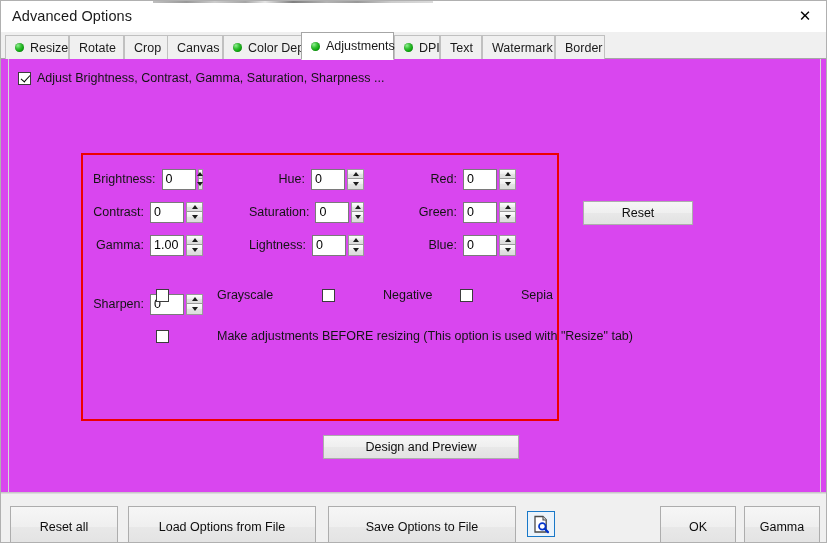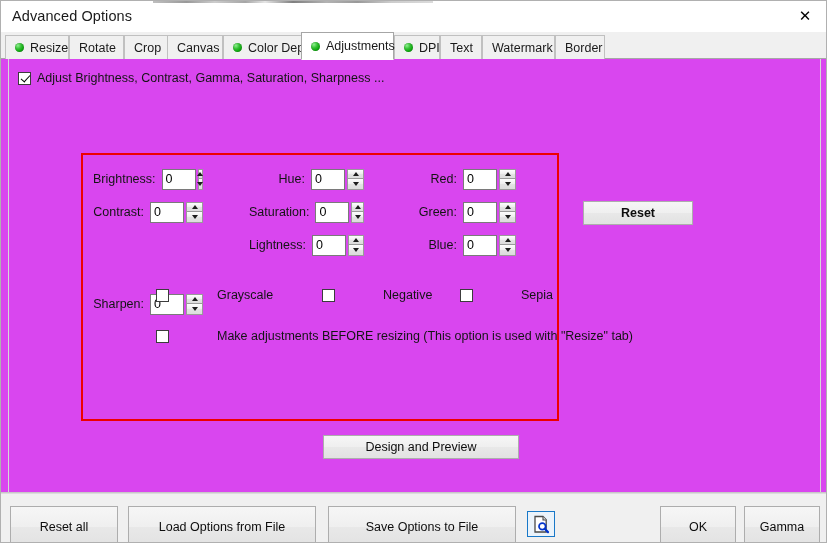--- a/index.html
+++ b/index.html
@@ -241,21 +241,21 @@
     display: flex;
     align-items: center;
     justify-content: center;
     font-family: "Liberation Sans", sans-serif;
     font-size: 12.5px;
     color: #0d0d0d;
     cursor: default;
     white-space: nowrap;
   }
 
-  .btn-reset   { left: 582px; top: 142px;  width: 110px; height: 24px; font-weight: bold; }
+  .btn-reset   { left: 582px; top: 142px;  width: 110px; height: 24px; }
   .btn-design  { left: 322px; top: 376px;  width: 196px; height: 24px; }
 
   
   .bottombar {
     position: absolute;
     left: 0; top: 492px;
     width: 827px;
     height: 51px;
     background: #f0f0f0;
     border-top: 1px solid #dcdcdc;
@@ -360,20 +360,28 @@
       <span class="field-label">Brightness:</span>
       <input class="spin-input" type="text" value="0" style="">
       <span class="spin-btns">
         <span class="spin-up"></span>
         <span class="spin-dn"></span>
       </span>
     </div>
     <div class="field" style="left:92px; top:142px; width:110px; justify-content:flex-end;">
       <span class="field-label">Contrast:</span>
       <input class="spin-input" type="text" value="0" style="">
+      <span class="spin-btns">
+        <span class="spin-up"></span>
+        <span class="spin-dn"></span>
+      </span>
+    </div>
+    <div class="field" style="left:92px; top:175px; width:110px; justify-content:flex-end;">
+      <span class="field-label">Gamma:</span>
+      <input class="spin-input" type="text" value="1.00" style="">
       <span class="spin-btns">
         <span class="spin-up"></span>
         <span class="spin-dn"></span>
       </span>
     </div>
 
     <div class="field" style="left:92px; top:234px; width:110px; justify-content:flex-end;">
       <span class="field-label">Sharpen:</span>
       <input class="spin-input" type="text" value="0" style="">
       <span class="spin-btns">

